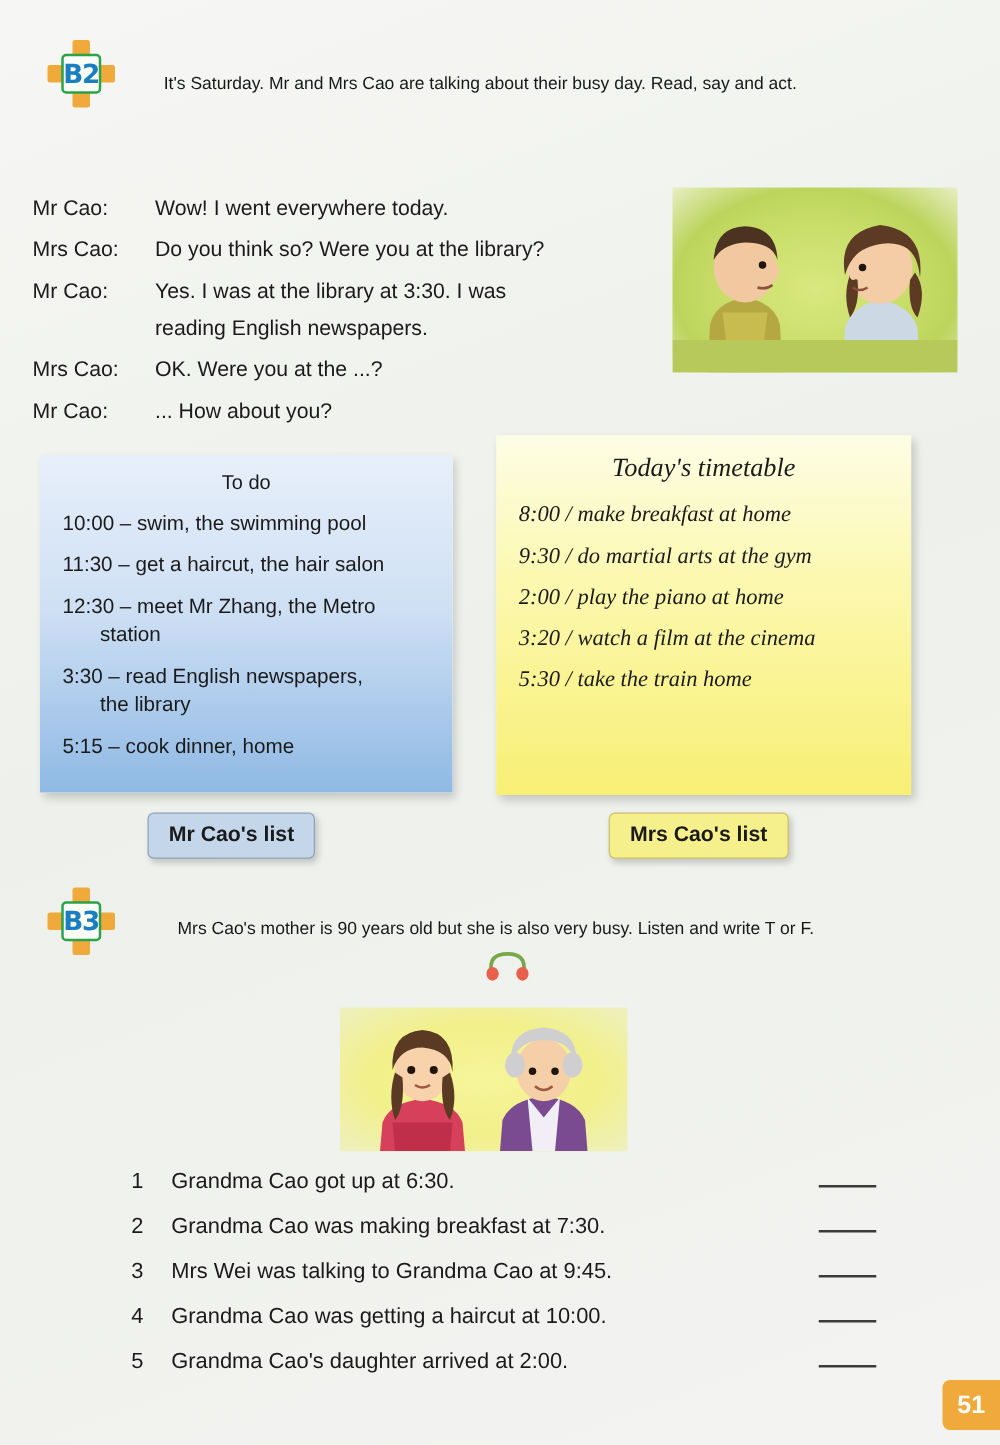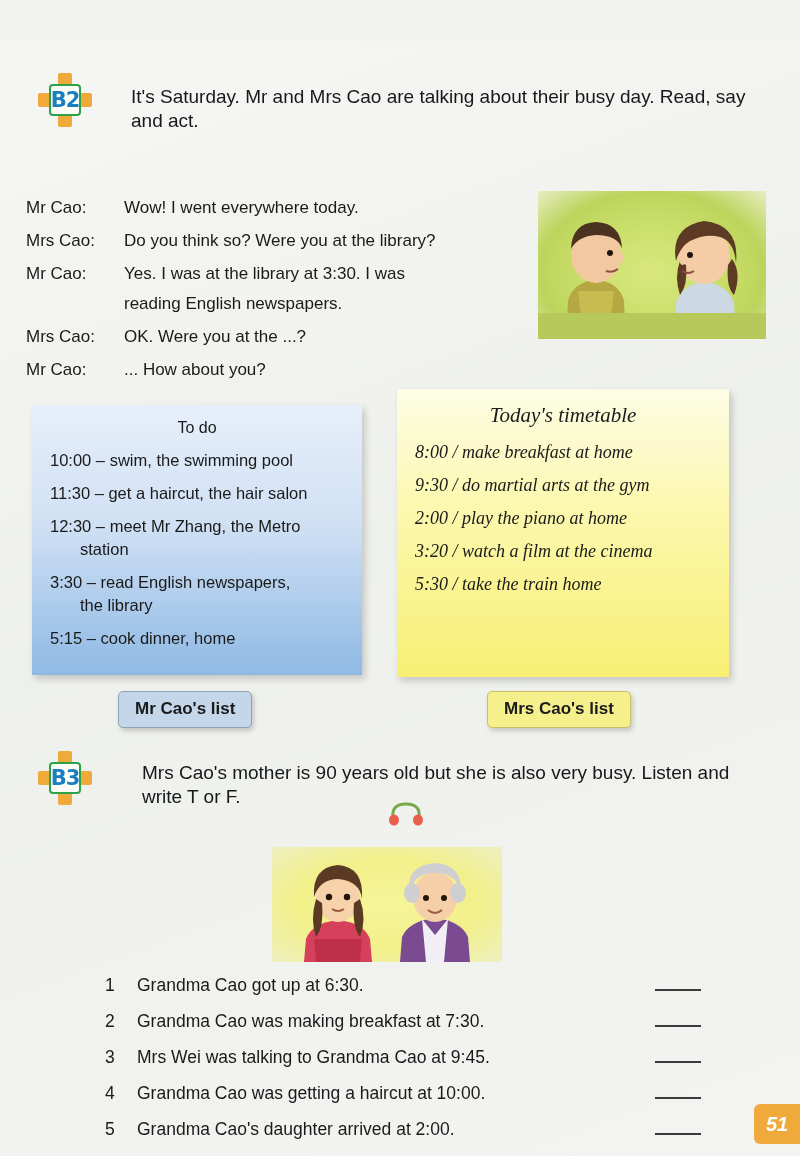--- a/index.html
+++ b/index.html
@@ -12,21 +12,20 @@
     background: #f2f3f0;
     font-family: "Liberation Sans", sans-serif;
     color: #1a1a1a;
     position: relative;
     overflow: hidden;
   }
   .page {
     position: absolute;
     inset: 0;
     background: linear-gradient(160deg,#f6f7f4 0%,#eef0ec 45%,#f3f4f1 100%);
-    margin-top: 41px;
   }
   
   .badge {
     position: absolute;
     width: 54px;
     height: 54px;
     display: flex;
     align-items: center;
     justify-content: center;
   }
@@ -56,22 +55,22 @@
     font-size: 21px;
     color: #1a7fc1;
     font-family: "DejaVu Sans", sans-serif;
     letter-spacing: -1px;
   }
   #b2-badge { left: 38px; top: 32px; }
   #b3-badge { left: 38px; top: 710px; }
 
   .intro {
     position: absolute;
-    font-size: 19px;
-    line-height: 24px;
+    font-size: 14px;
+    line-height: 44px;
     color: #16181a;
   }
   #b2-intro { left: 131px; top: 44px; width: 640px; }
   #b3-intro { left: 142px; top: 720px; width: 620px; }
 
   
   .dialog {
     position: absolute;
     left: 26px;
     top: 152px;
@@ -206,21 +205,20 @@
     width: 46px;
     height: 40px;
     background: #f0a93b;
     border-radius: 6px 0 0 6px;
     color: #fff;
     font-weight: bold;
     font-size: 20px;
     display: flex;
     align-items: center;
     justify-content: center;
-    font-style: italic;
   }
 </style>
 </head>
 <body>
 
 <div class="page">
 
   <div class="badge" id="b2-badge">
     <div class="cross">
       <div class="sq" style="left:20px;top:0px;"></div>

